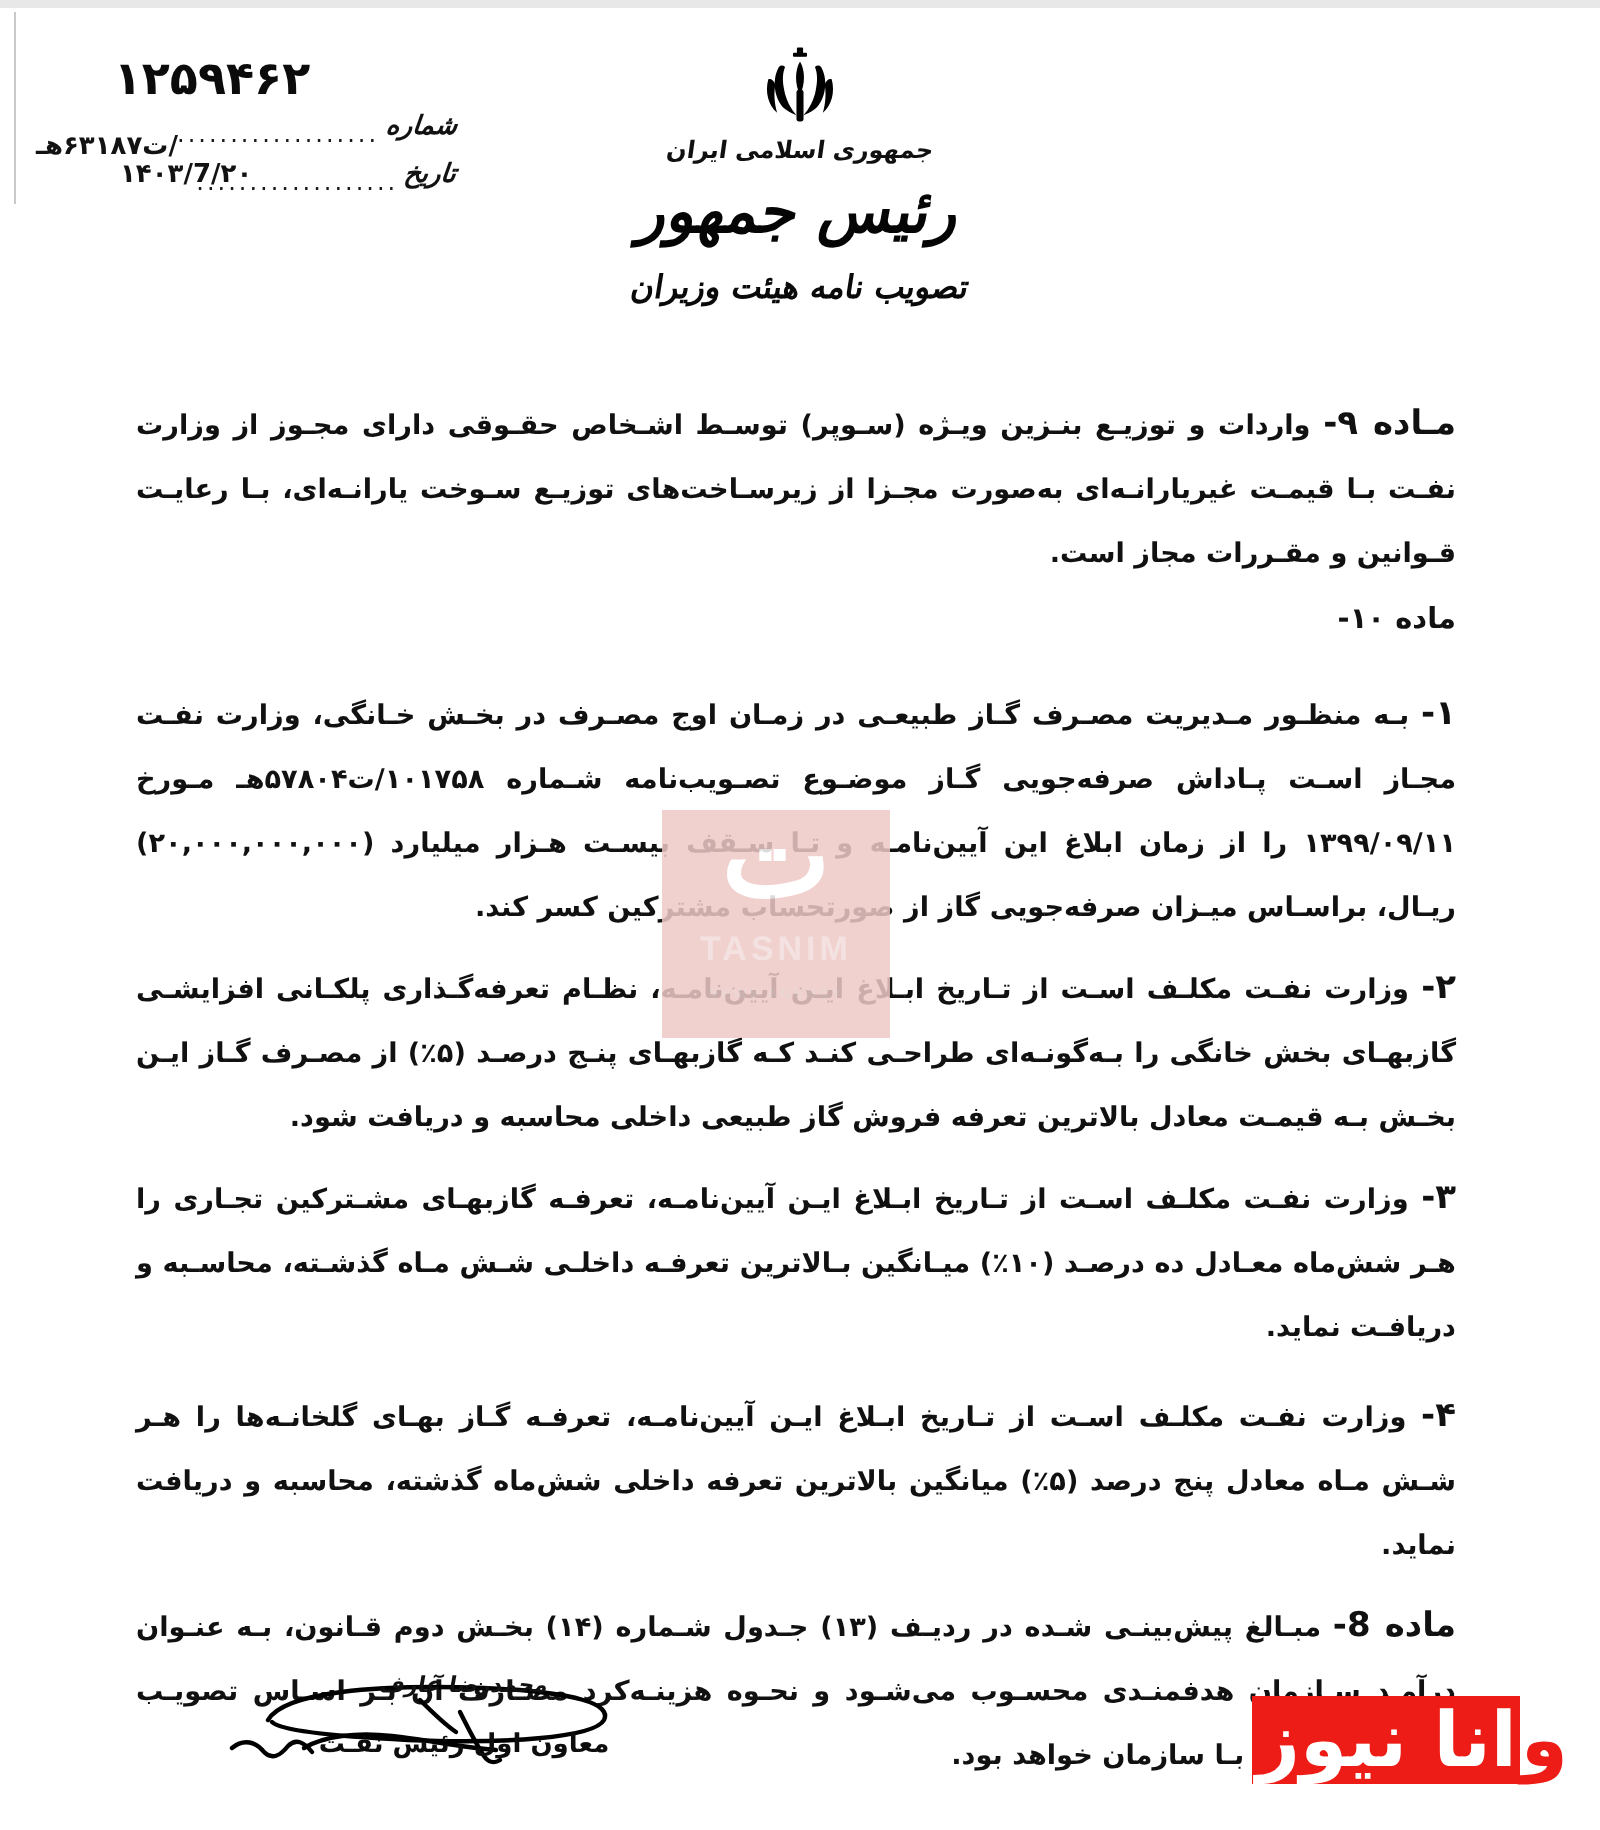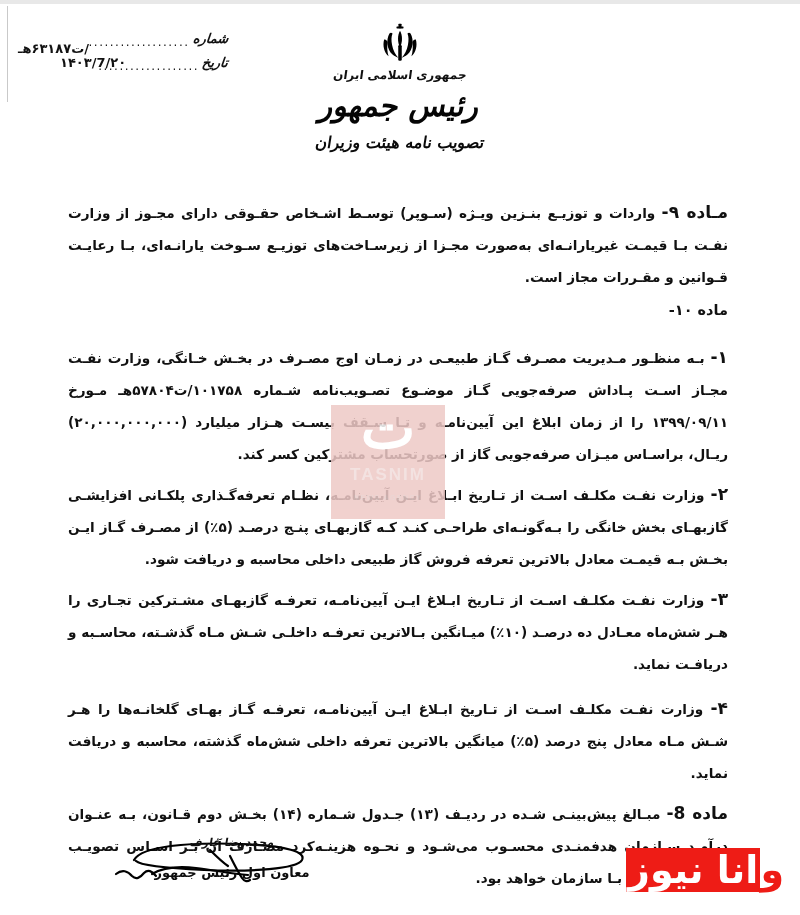--- a/index.html
+++ b/index.html
@@ -274,20 +274,21 @@
 </style>
 </head>
 <body>
 
 <div class="scan-top-strip"></div>
 <div class="scan-left-line"></div>
 
 <div class="page">
 
   <div class="registry-stamp">
+    <div class="registry-serial">۱۲۵۹۴۶۲</div>
 
     <div class="registry-row-wrap">
       <div class="registry-row-inner">
         <span class="registry-label">شماره</span>
         <span class="registry-dots">...................</span>
       </div>
       <span class="registry-value rv-number">/ت۶۳۱۸۷هـ</span>
     </div>
 
     <div class="registry-row-wrap">
@@ -370,20 +371,20 @@
     <svg class="sig-scribble" viewBox="0 0 280 46">
       <g fill="none" stroke="#000000" stroke-width="2.2" stroke-linecap="round">
         <path d="M42 22 C50 8 96 4 150 6 C196 8 214 14 210 22 C205 31 160 34 112 32 C72 30 48 27 44 23"></path>
         <path d="M138 18 C142 26 146 34 150 40 C152 43 155 44 158 42"></path>
         <path d="M60 36 C70 30 86 28 104 30 C122 32 140 36 156 37"></path>
         <path d="M24 36 C30 31 36 33 40 38 C44 42 48 40 52 35 C56 31 60 33 64 38"></path>
         <path d="M118 12 C124 18 130 24 136 28"></path>
       </g>
     </svg>
     <div class="sig-name">محمدرضا عارف</div>
-    <div class="sig-title">معاون اول رئیس جمهور</div>
+    <div class="sig-title">معاون اول رئیس نفـت</div>
   </div>
 
   <div class="source-logo">
     <span>و</span><span class="boxed">انا نیوز</span>
   </div>
 
 </div>
 
 </body></html>

